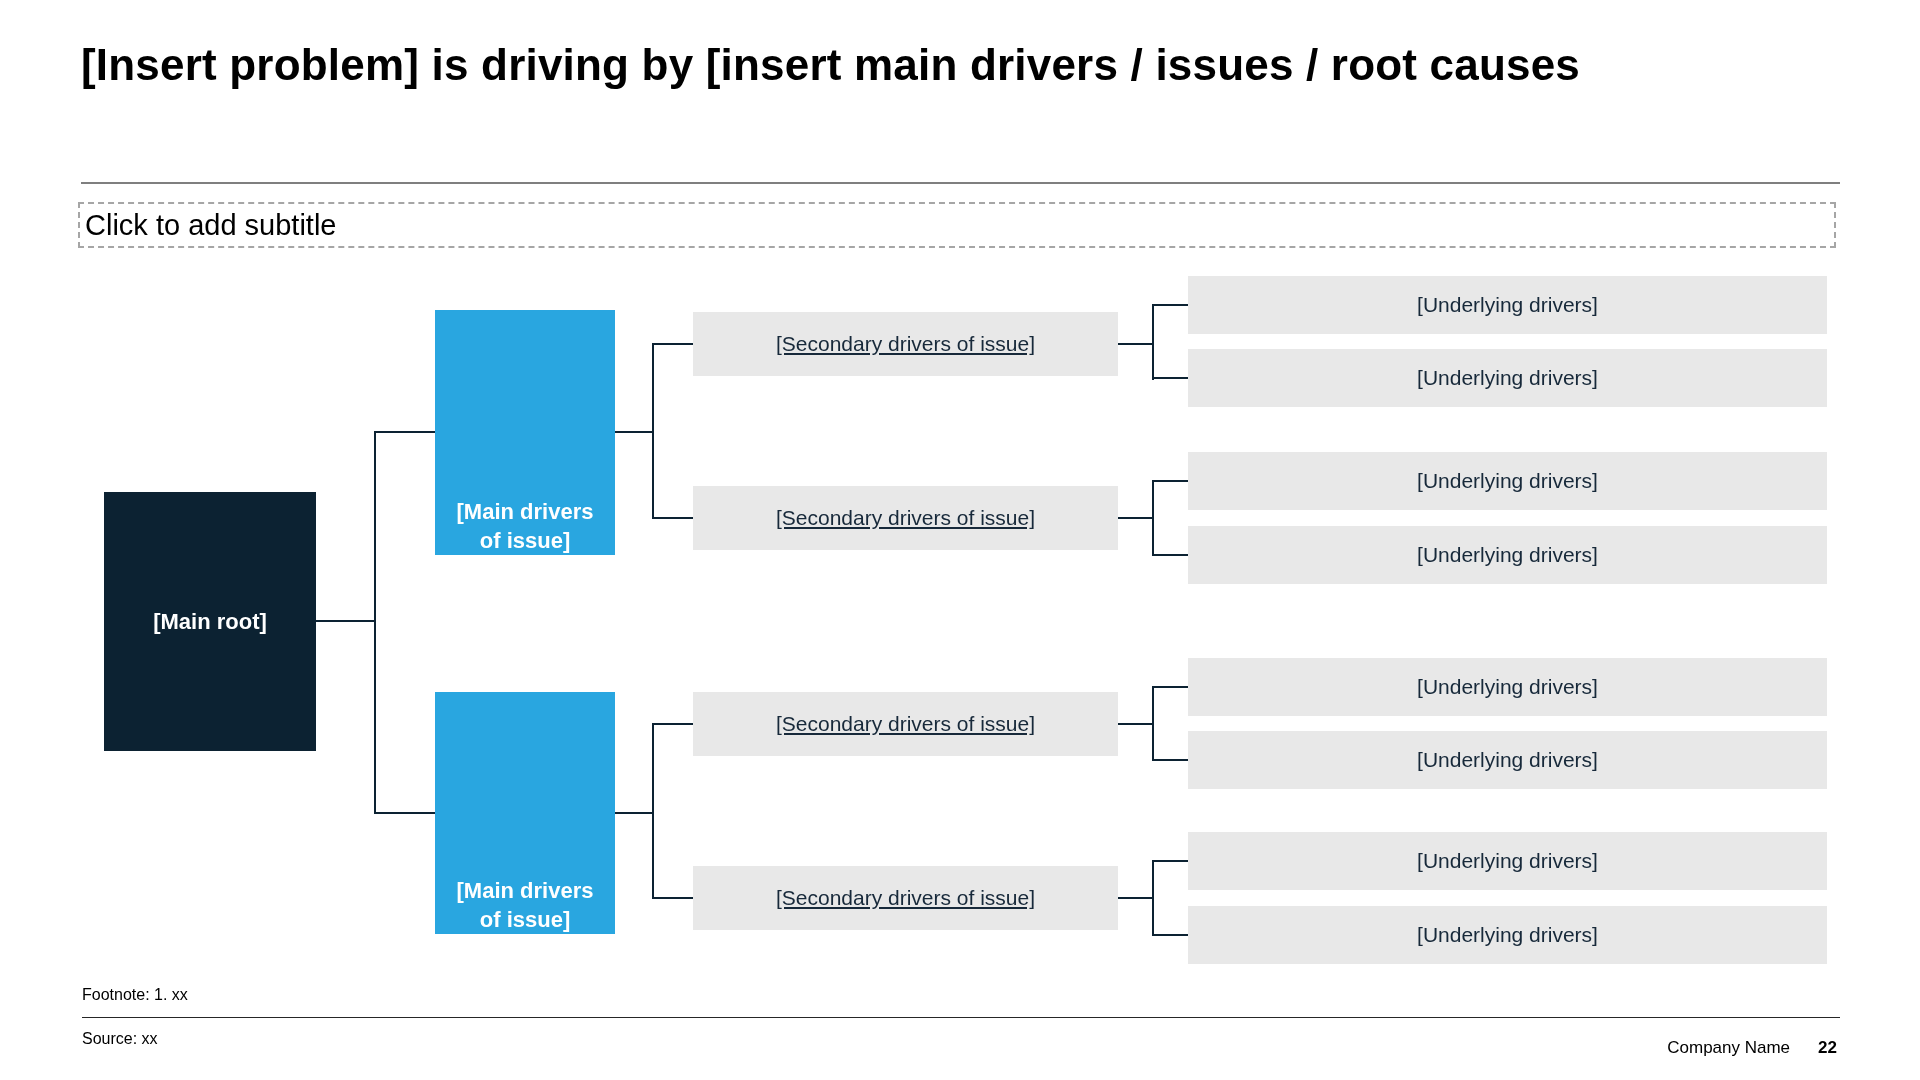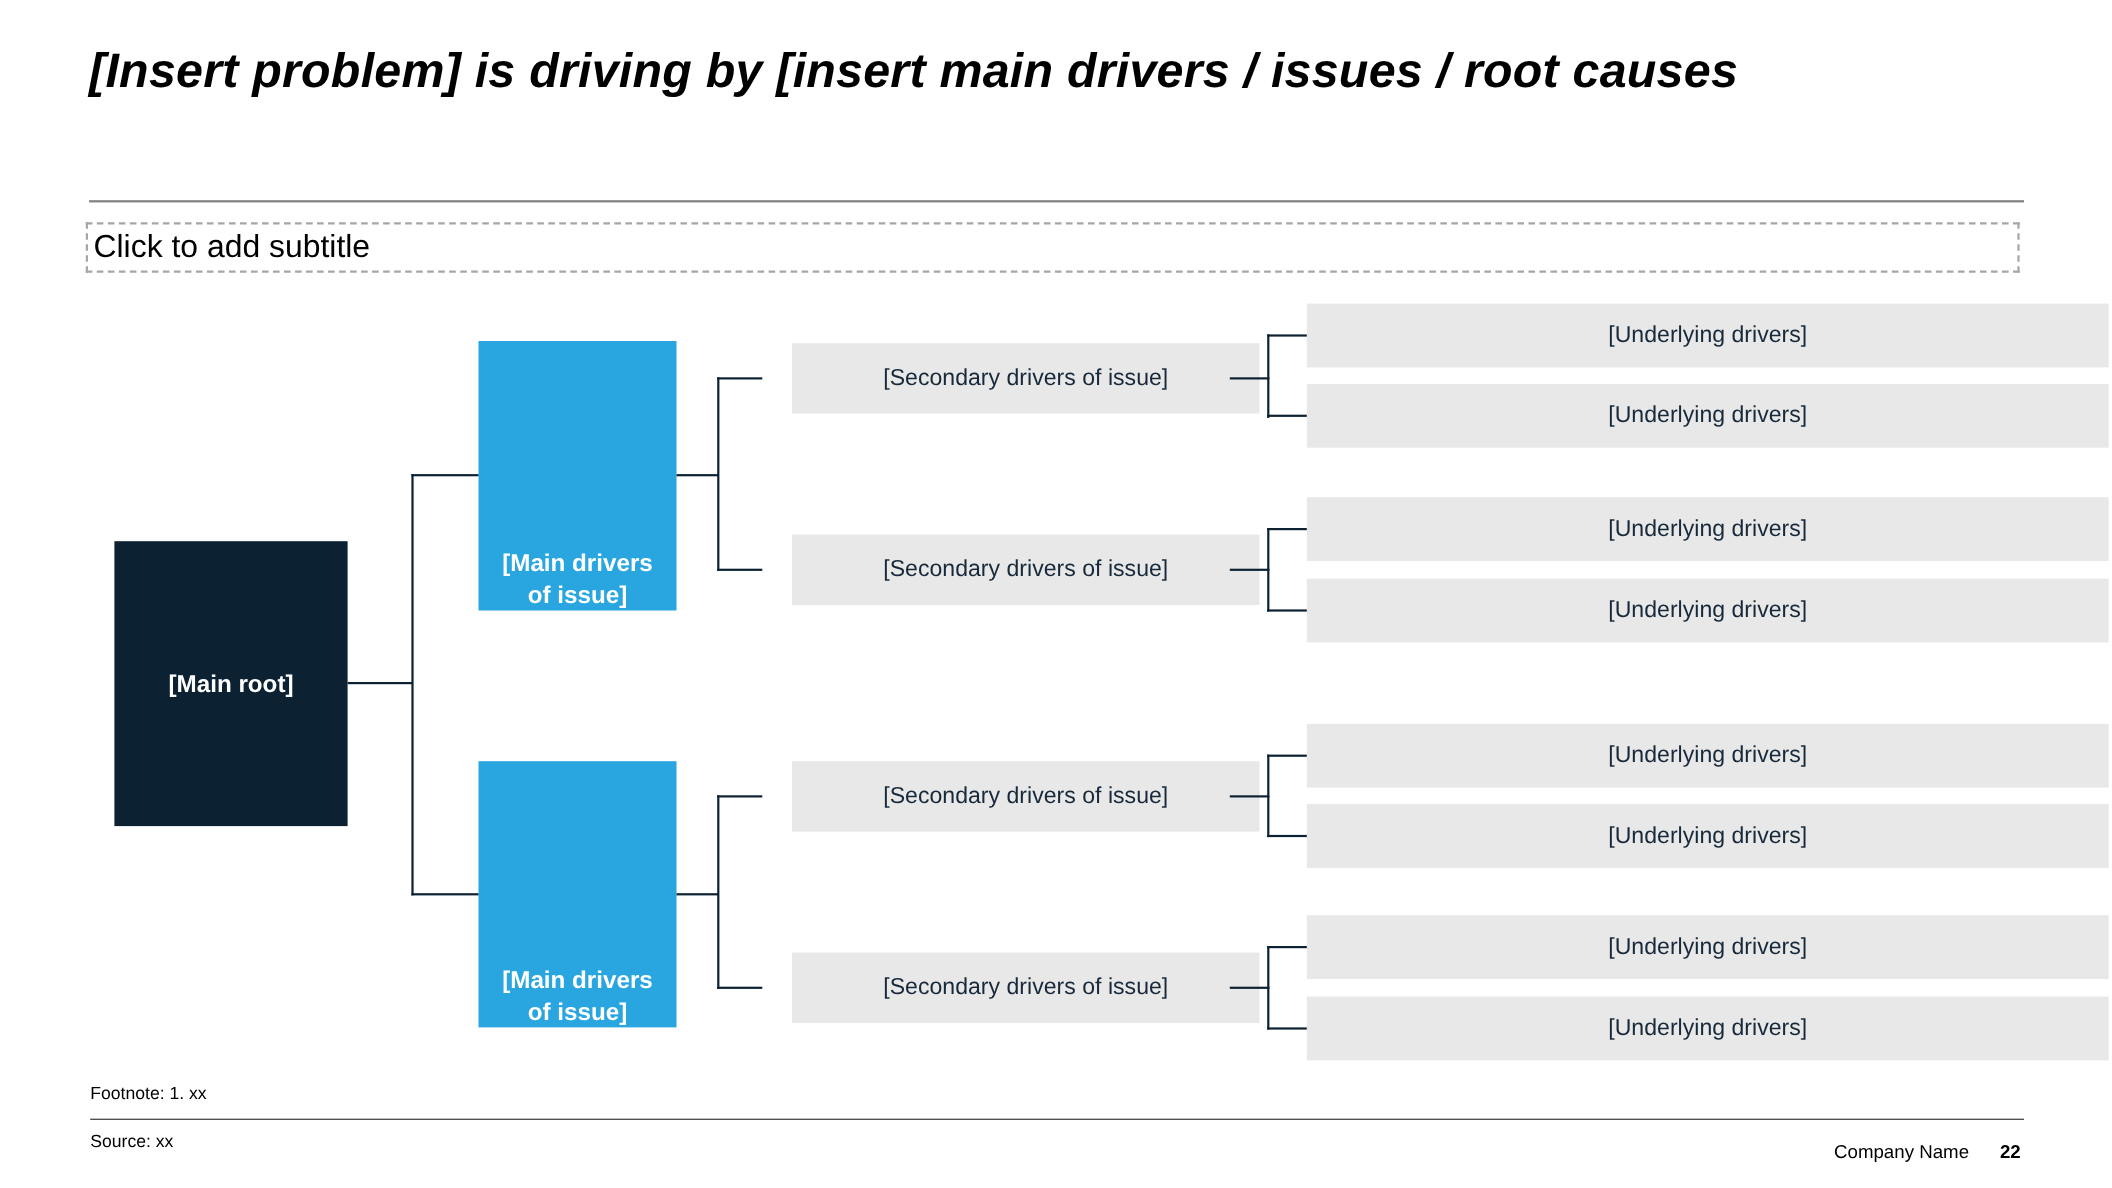--- a/index.html
+++ b/index.html
@@ -20,21 +20,20 @@
   .title {
     position: absolute;
     left: 81px;
     top: 36px;
     width: 1740px;
     font-size: 44px;
     font-weight: bold;
     color: #000000;
     line-height: 58px;
     letter-spacing: 0.2px;
-    font-style: italic;
   }
   .title-rule {
     position: absolute;
     left: 81px;
     top: 182px;
     width: 1759px;
     height: 2px;
     background: #7f7f7f;
   }
   .subtitle-box {
@@ -81,27 +80,27 @@
   .node-gray {
     background: var(--gray_box, #e8e8e8);
     color: var(--dark_text, #17293a);
     font-size: 21px;
   }
 
   #main-issue   { left: 104px; top: 492px; width: 212px; height: 259px; }
   #main-drv-1   { left: 435px; top: 310px; width: 180px; height: 245px; }
   #main-drv-2   { left: 435px; top: 692px; width: 180px; height: 242px; }
 
-  .sec { left: 720px; width: 425px; height: 64px; }
+  .sec { left: 693px; width: 425px; height: 64px; text-decoration: underline; }
   #sec-1 { top: 312px; }
   #sec-2 { top: 486px; }
   #sec-3 { top: 692px; }
   #sec-4 { top: 866px; }
 
-  .und { left: 1188px; width: 729px; height: 58px; }
+  .und { left: 1188px; width: 639px; height: 58px; }
   #und-1 { top: 276px; }
   #und-2 { top: 349px; }
   #und-3 { top: 452px; }
   #und-4 { top: 526px; }
   #und-5 { top: 658px; }
   #und-6 { top: 731px; }
   #und-7 { top: 832px; }
   #und-8 { top: 906px; }
 
   

